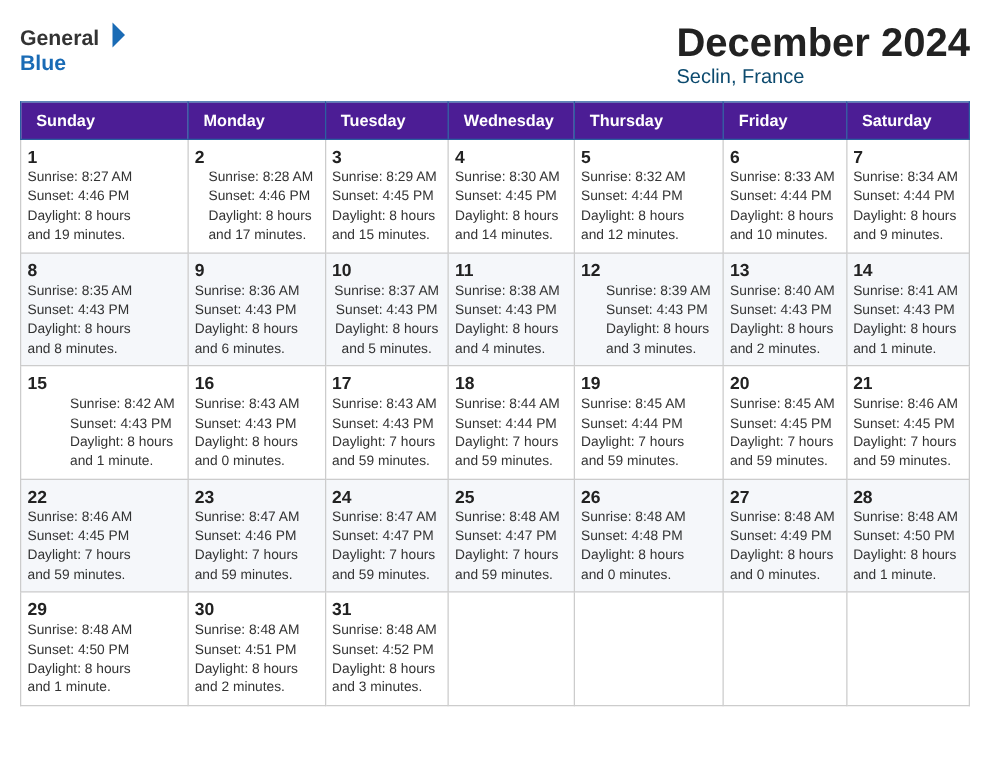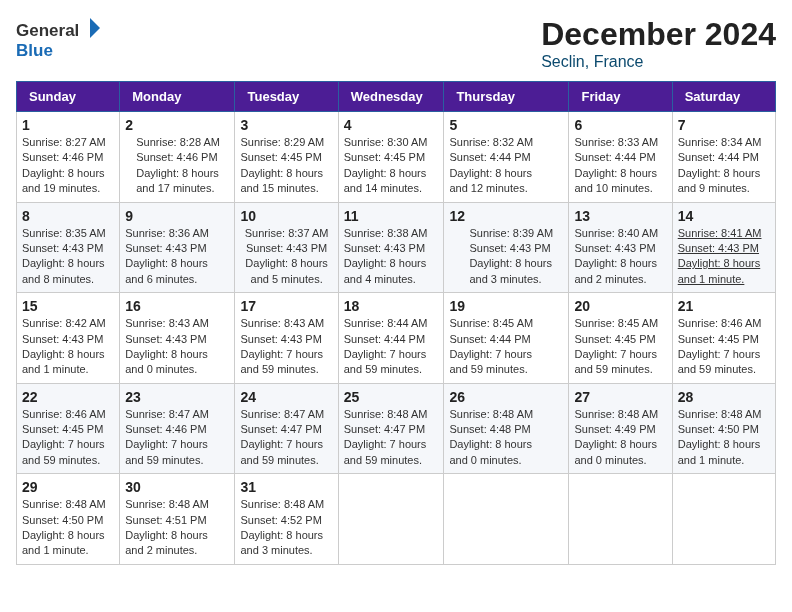--- a/index.html
+++ b/index.html
@@ -192,30 +192,30 @@
         </td>
         <td>
           <span class="day-num">13</span>
           <div class="day-info" style="white-space: pre-line;">Sunrise: 8:40 AM
 Sunset: 4:43 PM
 Daylight: 8 hours
 and 2 minutes.</div>
         </td>
         <td>
           <span class="day-num">14</span>
-          <div class="day-info" style="white-space: pre-line; text-decoration: underline;">Sunrise: 8:41 AM
+          <div class="day-info" style="white-space: pre-line;">Sunrise: 8:41 AM
 Sunset: 4:43 PM
 Daylight: 8 hours
 and 1 minute.</div>
         </td>
       </tr>
       <tr>
         <td>
           <span class="day-num">15</span>
-          <div class="day-info" style="white-space: pre-line;">Sunrise: 8:42 AM
+          <div class="day-info" style="white-space: pre-line; margin-left: 34px;">Sunrise: 8:42 AM
 Sunset: 4:43 PM
 Daylight: 8 hours
 and 1 minute.</div>
         </td>
         <td>
           <span class="day-num">16</span>
           <div class="day-info" style="white-space: pre-line;">Sunrise: 8:43 AM
 Sunset: 4:43 PM
 Daylight: 8 hours
 and 0 minutes.</div>

